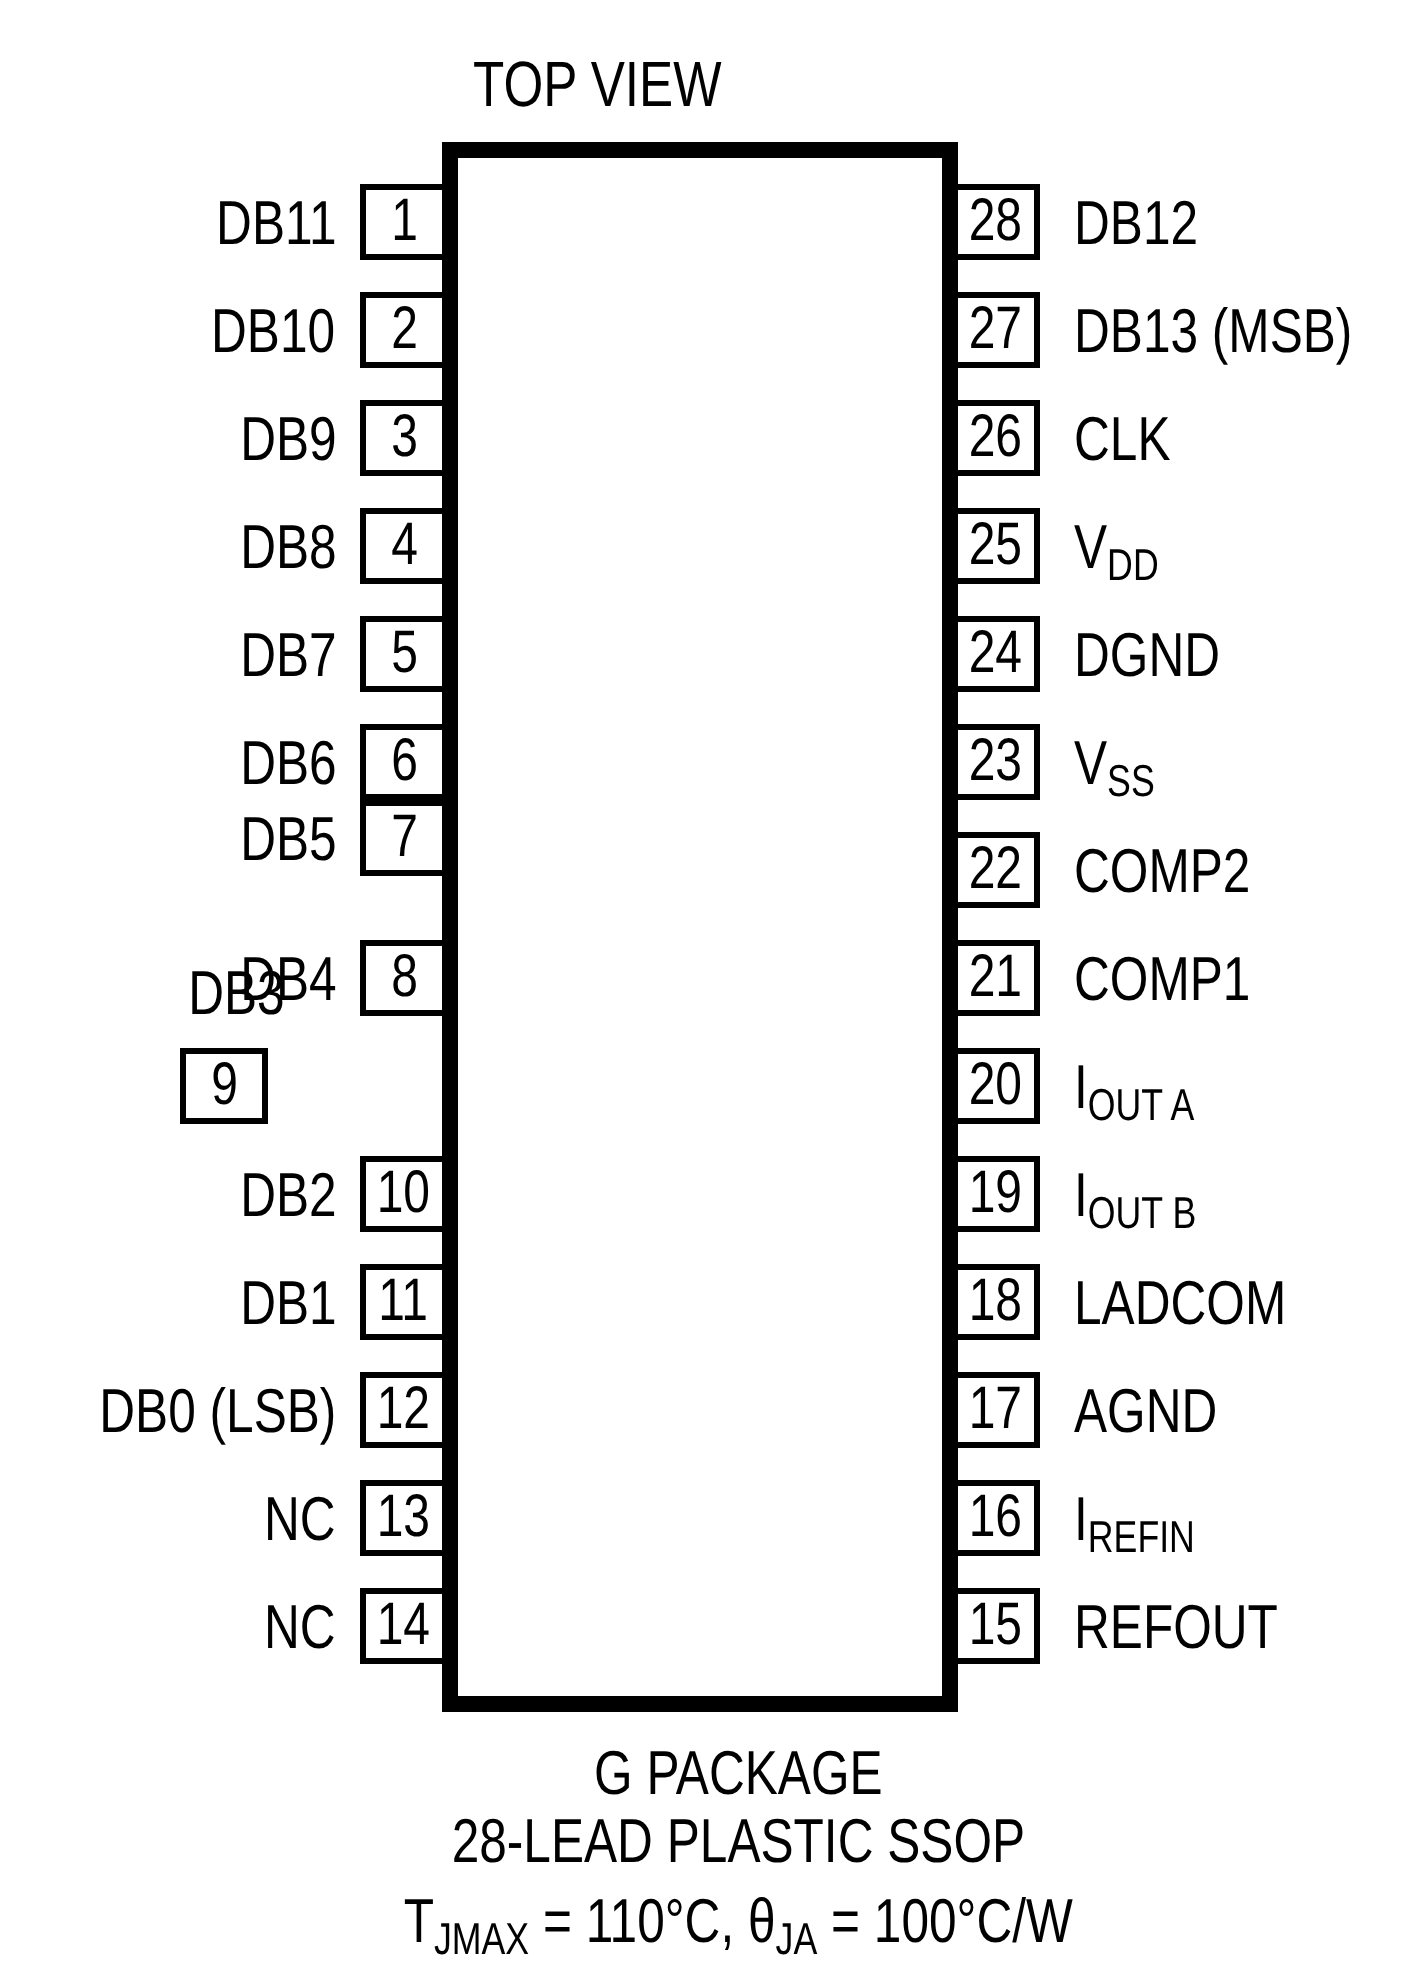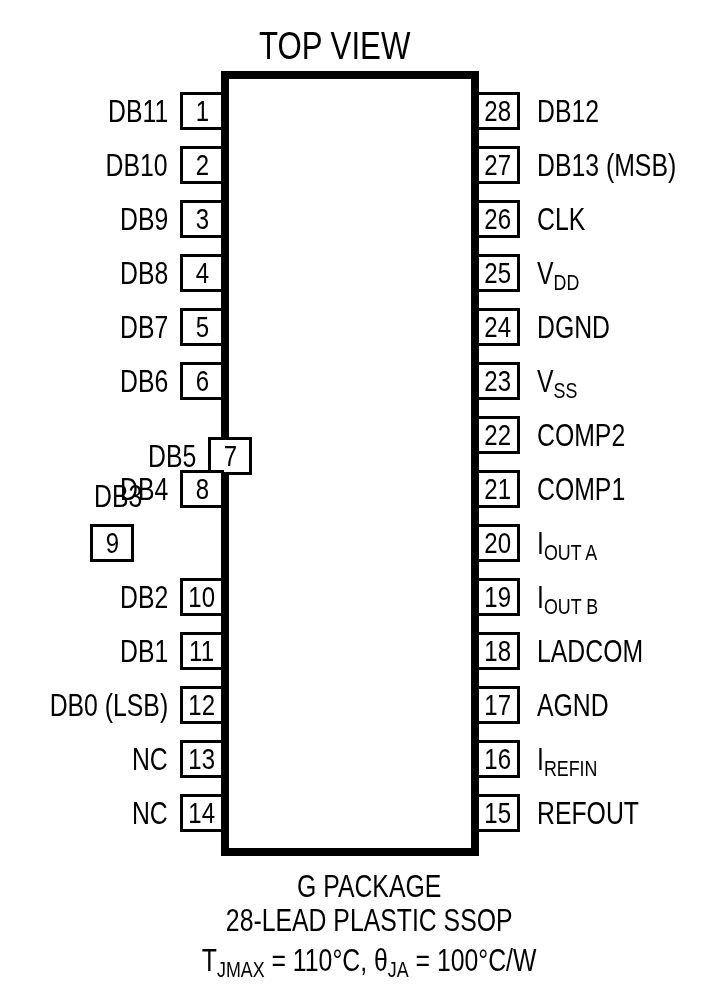--- a/index.html
+++ b/index.html
@@ -24,23 +24,23 @@
   }
   .cond-center{transform-origin:center center;}
   .sub{
     font-size:0.72em;
     position:relative;
     top:0.28em;
   }
   
   .top-view{
     position:absolute;
-    left:206px;top:24px;width:258px;height:34px;
-    text-align:center;
-    font-size:39px;
+    left:221px;top:24px;width:258px;height:34px;
+    text-align:left;
+    font-size:32px;
   }
   
   .pkg-body{
     position:absolute;
     left:221px;top:71px;
     width:258px;height:785px;
     box-sizing:border-box;
     border:8px solid var(--ink);
     background:var(--paper);
   }
@@ -126,21 +126,21 @@
     <div class="pin-box">
       <span class="pin-num cond">5</span>
     </div>
   </div>
       <div class="pin-row row-left" style="top: 362px;">
     <span class="pin-label cond"><span>DB6</span></span>
     <div class="pin-box">
       <span class="pin-num cond">6</span>
     </div>
   </div>
-      <div class="pin-row row-left" style="top: 437px; padding-left: 28px;">
+      <div class="pin-row row-left" style="top: 400px;">
     <span class="pin-label cond"><span>DB5</span></span>
     <div class="pin-box">
       <span class="pin-num cond">7</span>
     </div>
   </div>
       <div class="pin-row row-left" style="top: 470px;">
     <span class="pin-label cond"><span>DB4</span></span>
     <div class="pin-box">
       <span class="pin-num cond">8</span>
     </div>

